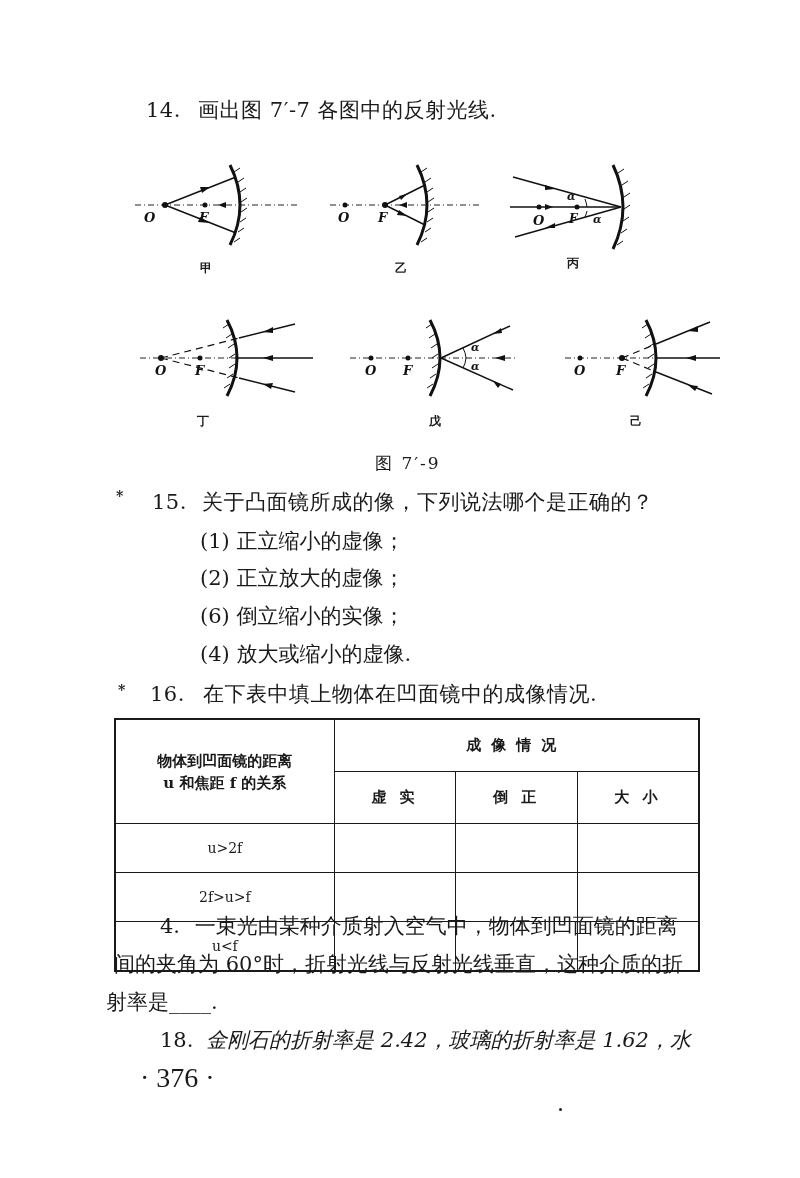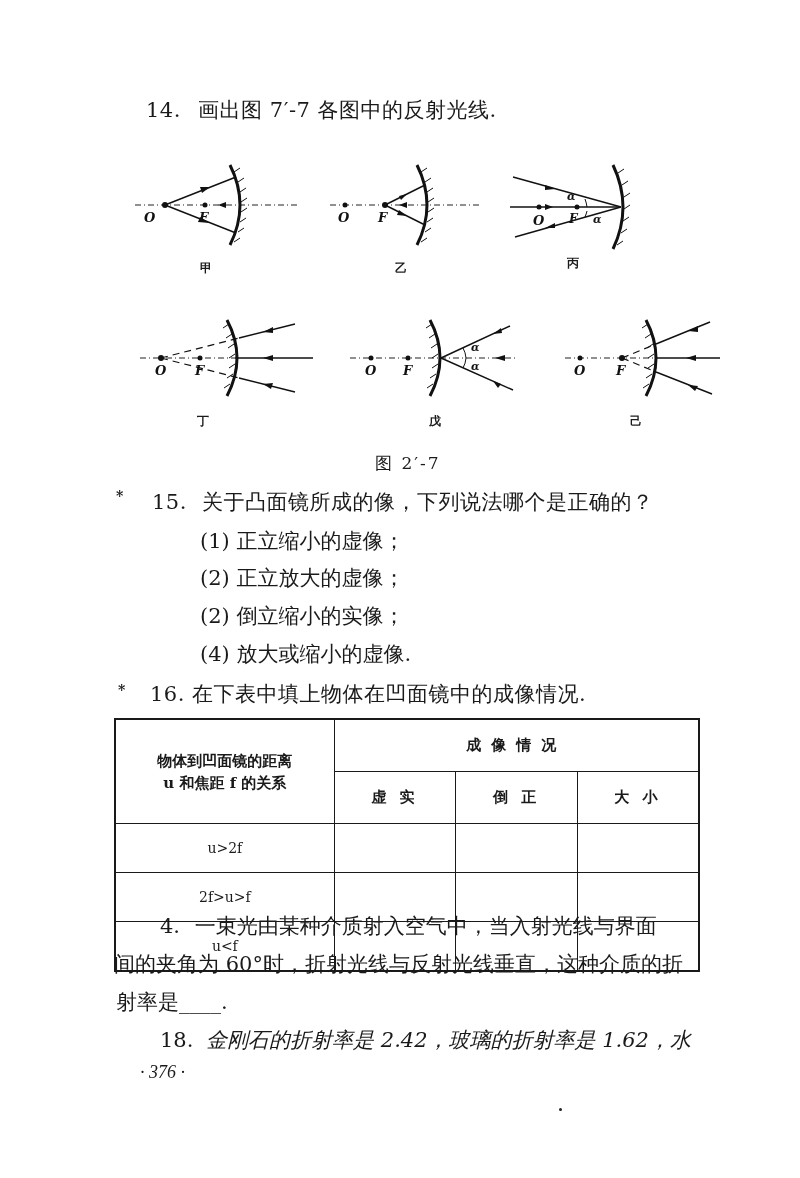--- a/index.html
+++ b/index.html
@@ -16,21 +16,21 @@
   table.img-table { position: absolute; left: 114px; top: 718px; width: 586px; border-collapse: collapse;
          border: 2px solid #1a1a1a; font-size: 15px; }
   table.img-table td { border: 1.3px solid #1a1a1a; text-align: center; padding: 16px; }
   table.img-table .h1 { height: 30px; }
   table.img-table .h2 { height: 29px; }
   table.img-table .row { height: 30px; }
   .hdr-left { font-weight: bold; line-height: 22px; font-size: 15px; }
   .hdr { font-weight: bold; letter-spacing: 10px; }
   .cond { font-family: "DejaVu Serif", serif; font-size: 14px; }
   .para { font-size: 21px; white-space: nowrap; }
-  .pgnum { font-size: 18px; font-style: italic; font-family: "Liberation Serif", serif; text-align: center; }
+  .pgnum { font-size: 28px; font-family: "Liberation Serif", serif; text-align: center; }
 </style>
 </head>
 <body>
 
 <div class="abs q-title" style="left:146px; top:96px;">
   <span>14.</span>
   <span style="margin-left:10px;">画出图 7′-7 各图中的反射光线.</span>
 </div>
 
 <div class="fig" style="left:130px; top:160px;">
@@ -199,36 +199,36 @@
     <polygon points="128,67 138,68 135,73" fill="#111"></polygon>
     <polygon points="126,40 136,37 136,43" fill="#111"></polygon>
     <circle cx="20" cy="40" r="2.5" fill="#111"></circle>
     <circle cx="62" cy="40" r="3" fill="#111"></circle>
     <text x="14" y="57" font-size="13" font-weight="bold" font-style="italic" fill="#111">O</text>
     <text x="56" y="57" font-size="13" font-weight="bold" font-style="italic" fill="#111">F</text>
   </svg>
   <div class="fig-label" style="left:56px; top:95px;">己</div>
 </div>
 
-<div class="abs caption" style="left:375px; top:452px;">图   2′-7</div>
+<div class="abs caption" style="left:375px; top:452px;">图   7′-9</div>
 
 <div class="abs mark" style="left:116px; top:488px;">*</div>
 <div class="abs q-title" style="left:152px; top:488px;">
   <span>15.</span>
   <span style="margin-left:8px;">关于凸面镜所成的像，下列说法哪个是正确的？</span>
 </div>
 <div class="abs opt" style="left:200px; top:527px;">(1) 正立缩小的虚像；</div>
 <div class="abs opt" style="left:200px; top:564px;">(2) 正立放大的虚像；</div>
-<div class="abs opt" style="left:200px; top:602px;">(2) 倒立缩小的实像；</div>
+<div class="abs opt" style="left:200px; top:602px;">(6) 倒立缩小的实像；</div>
 <div class="abs opt" style="left:200px; top:640px;">(4) 放大或缩小的虚像.</div>
 
 <div class="abs mark" style="left:118px; top:682px;">*</div>
 <div class="abs q-title" style="left:150px; top:680px;">
   <span>16.</span>
-  <span style="margin-left:0;">在下表中填上物体在凹面镜中的成像情况.</span>
+  <span style="margin-left:11px;">在下表中填上物体在凹面镜中的成像情况.</span>
 </div>
 
 <table class="img-table">
   <colgroup>
     <col style="width:220px">
       <col style="width:122px">
       <col style="width:122px">
       <col style="width:122px">
   </colgroup>
   <tbody>
@@ -260,24 +260,24 @@
     <td class="cond">u&lt;f</td>
     <td></td>
     <td></td>
     <td></td>
   </tr>
 </tbody>
   </table>
 
 <div class="abs para" style="left:160px; top:912px;">
   <span>4.</span>
-  <span style="margin-left:8px;">一束光由某种介质射入空气中，当入射光线与界面</span>
+  <span style="margin-left:8px;">一束光由某种介质射入空气中，物体到凹面镜的距离</span>
 </div>
 <div class="abs para" style="left:114px; top:950px;">间的夹角为 60°时，折射光线与反射光线垂直，这种介质的折</div>
-<div class="abs para" style="left:116px; top:988px;">射率是____.</div>
+<div class="abs para" style="left:106px; top:988px;">射率是____.</div>
 
 <div class="abs para" style="left:160px; top:1026px;">
   <span>18.</span>
   <span style="margin-left:6px;font-style:italic;">金刚石的折射率是 2.42，玻璃的折射率是 1.62，水</span>
 </div>
 
 <div class="abs pgnum" style="left:140px; top:1062px;">· 376 ·</div>
 
 <div class="abs" style="left:559px; top:1108px; width:3px; height:3px; background:#222; border-radius:50%;"></div>
 

